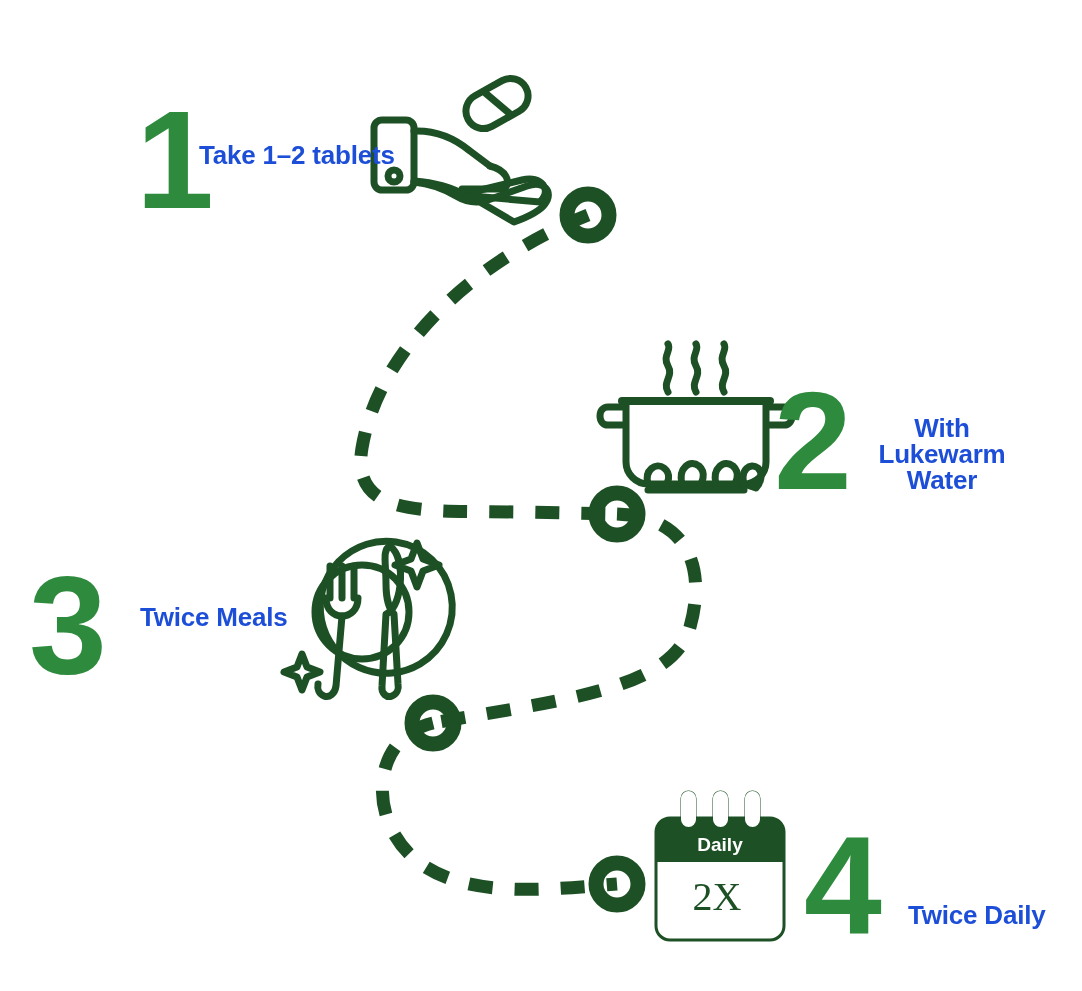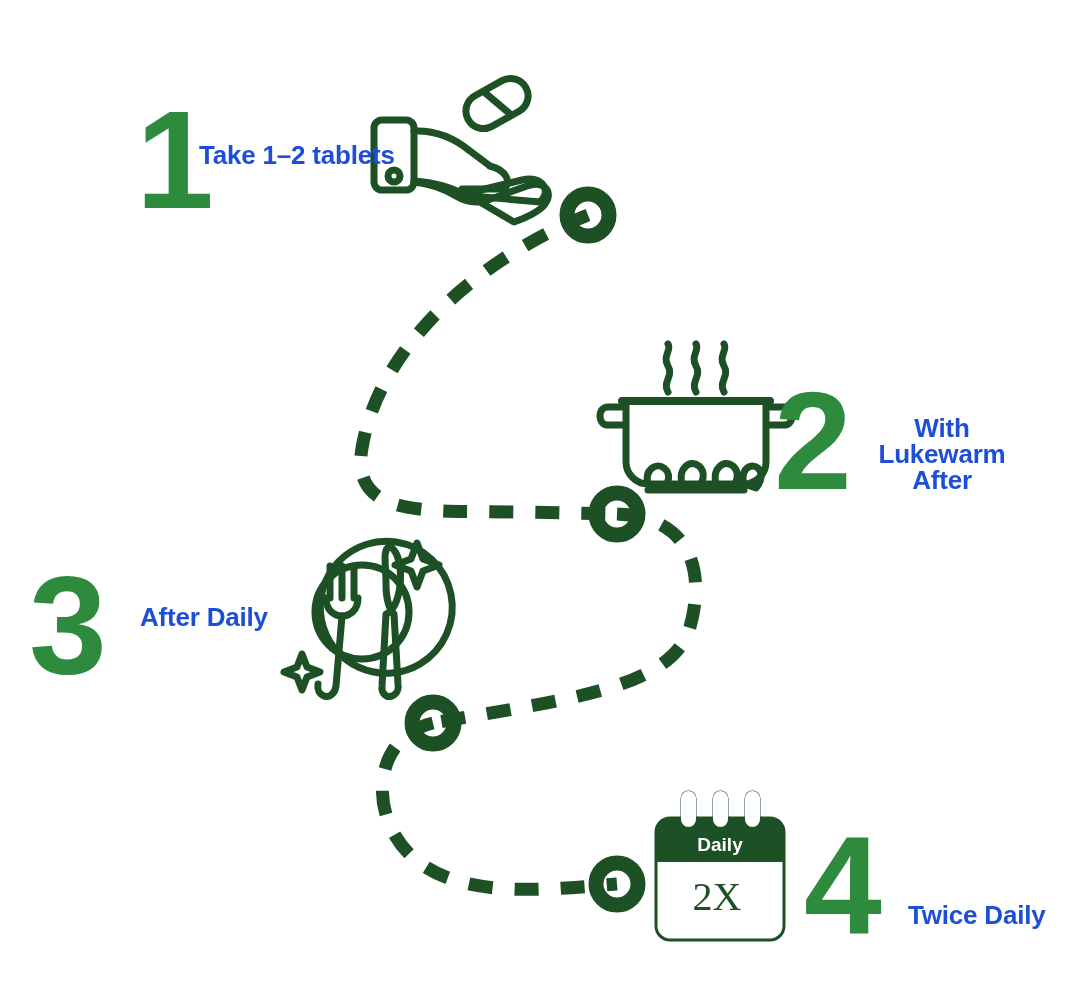--- a/index.html
+++ b/index.html
@@ -195,19 +195,19 @@
 
     <text x="68" y="673" text-anchor="middle" fill="#2e8b3d" font-family="Liberation Sans, sans-serif" font-size="140" font-weight="bold">3</text>
 
     <text x="843" y="934" text-anchor="middle" fill="#2e8b3d" font-family="Liberation Sans, sans-serif" font-size="140" font-weight="bold">4</text>
 
   </svg>
 
   <div class="step-label" id="label-1">Take 1–2 tablets</div>
 
   <div class="step-label" id="label-2">With Lukewarm
-After</div>
-
-  <div class="step-label" id="label-3">After Daily</div>
+Water</div>
+
+  <div class="step-label" id="label-3">Twice Meals</div>
 
   <div class="step-label" id="label-4">Twice Daily</div>
 
 </div>
 
 </body></html>

